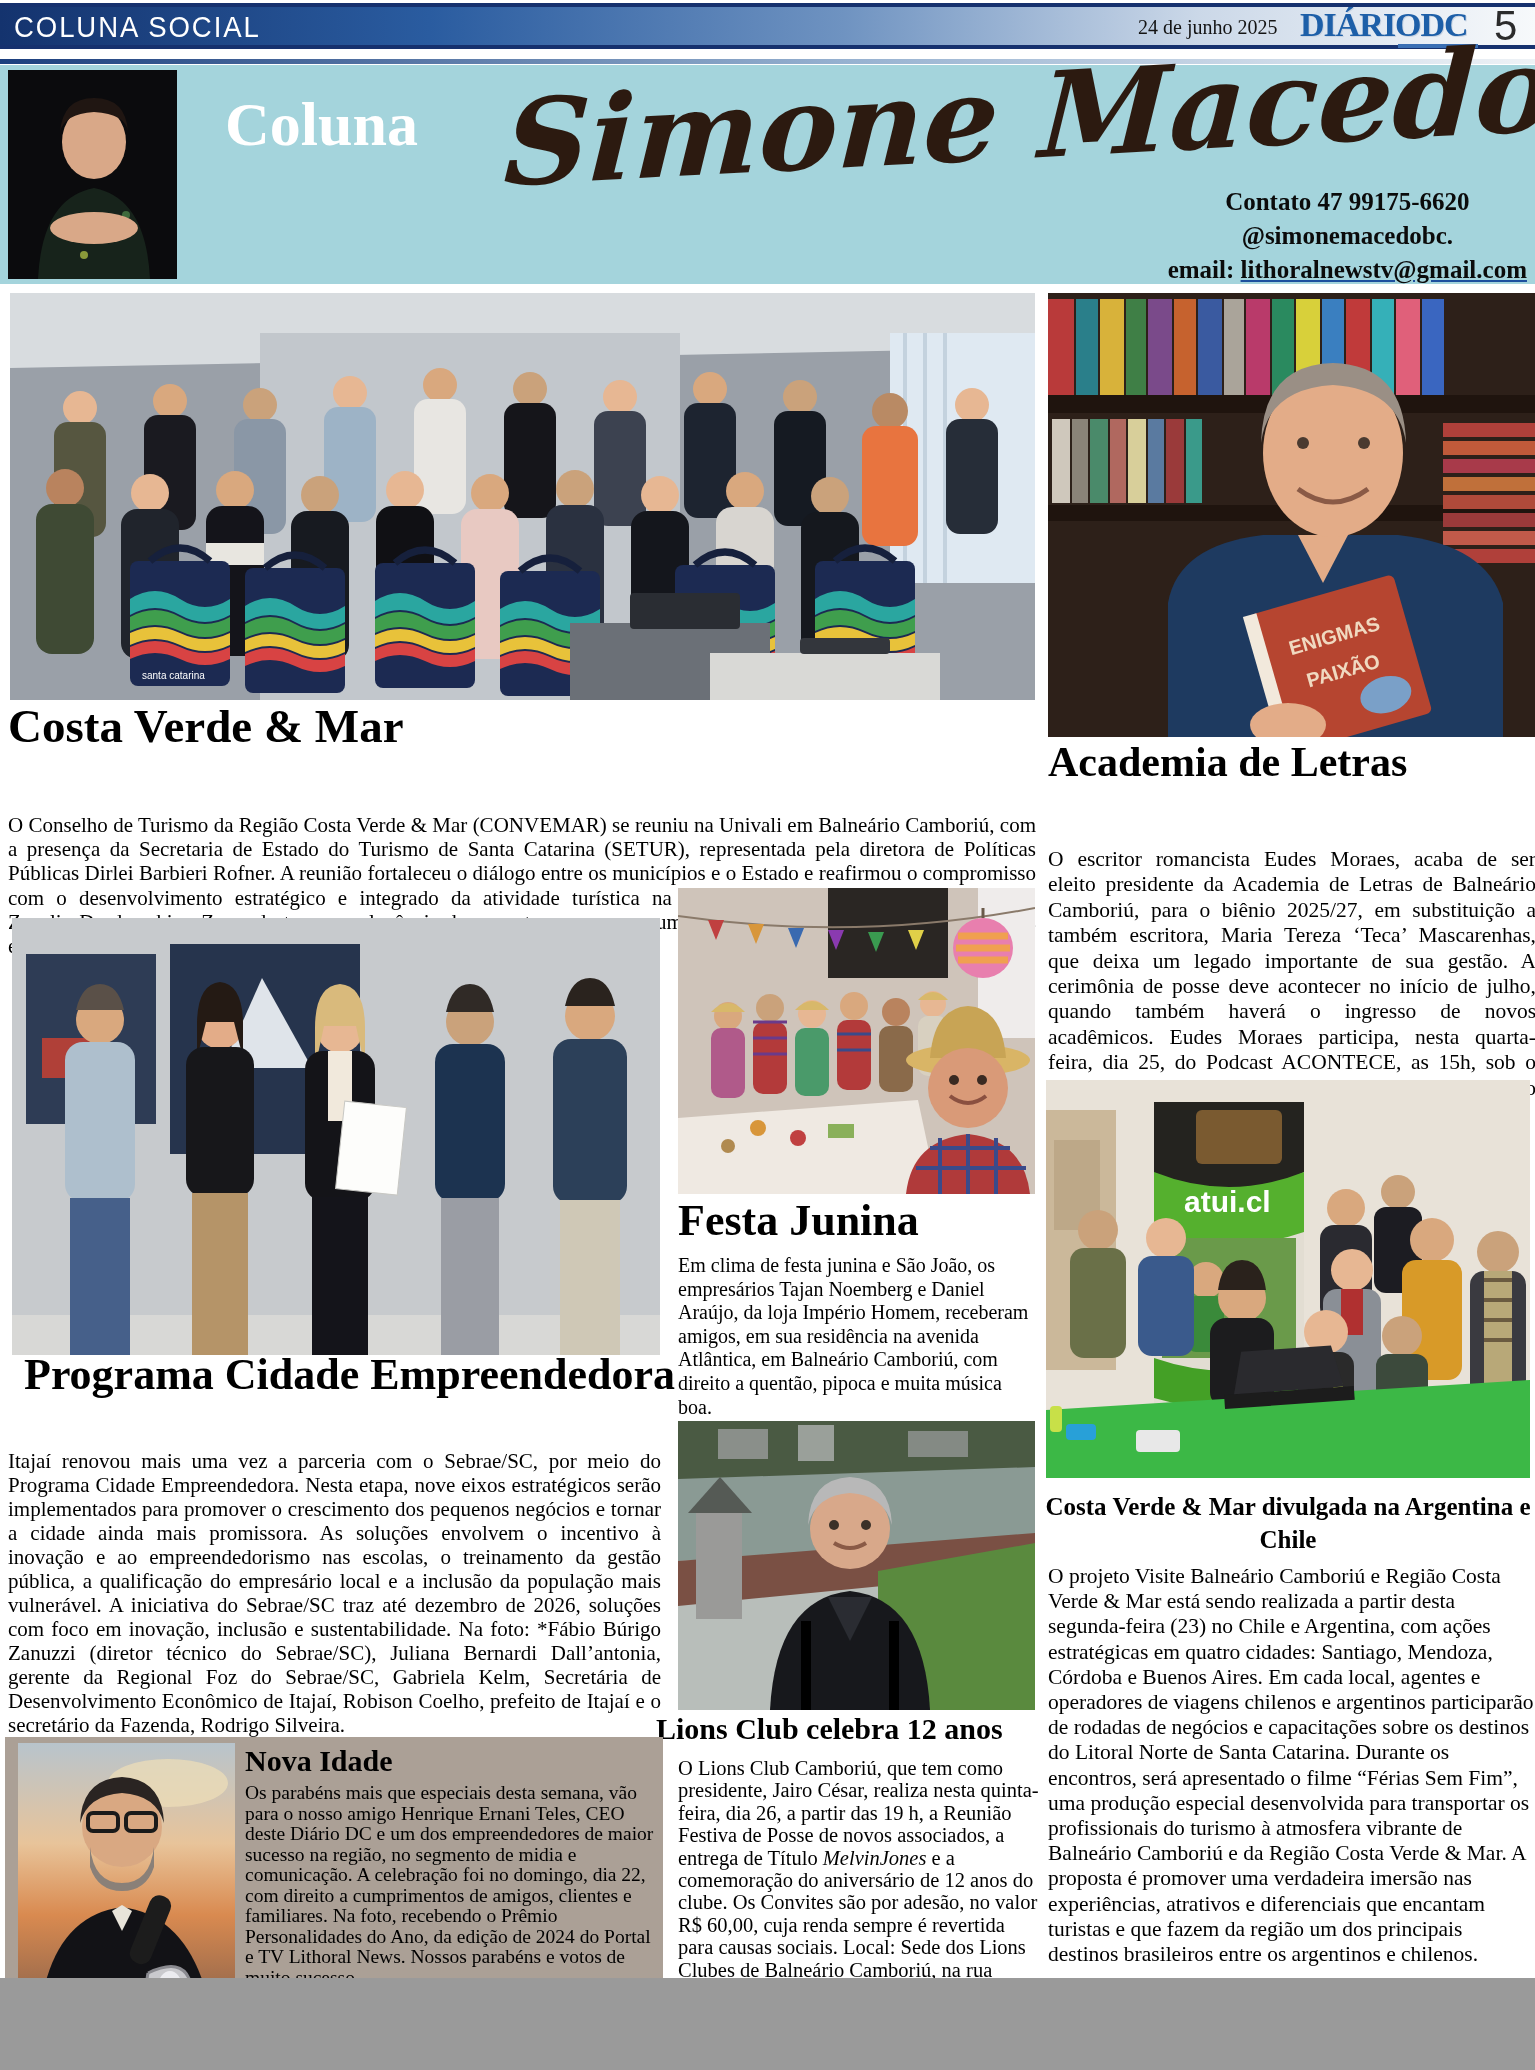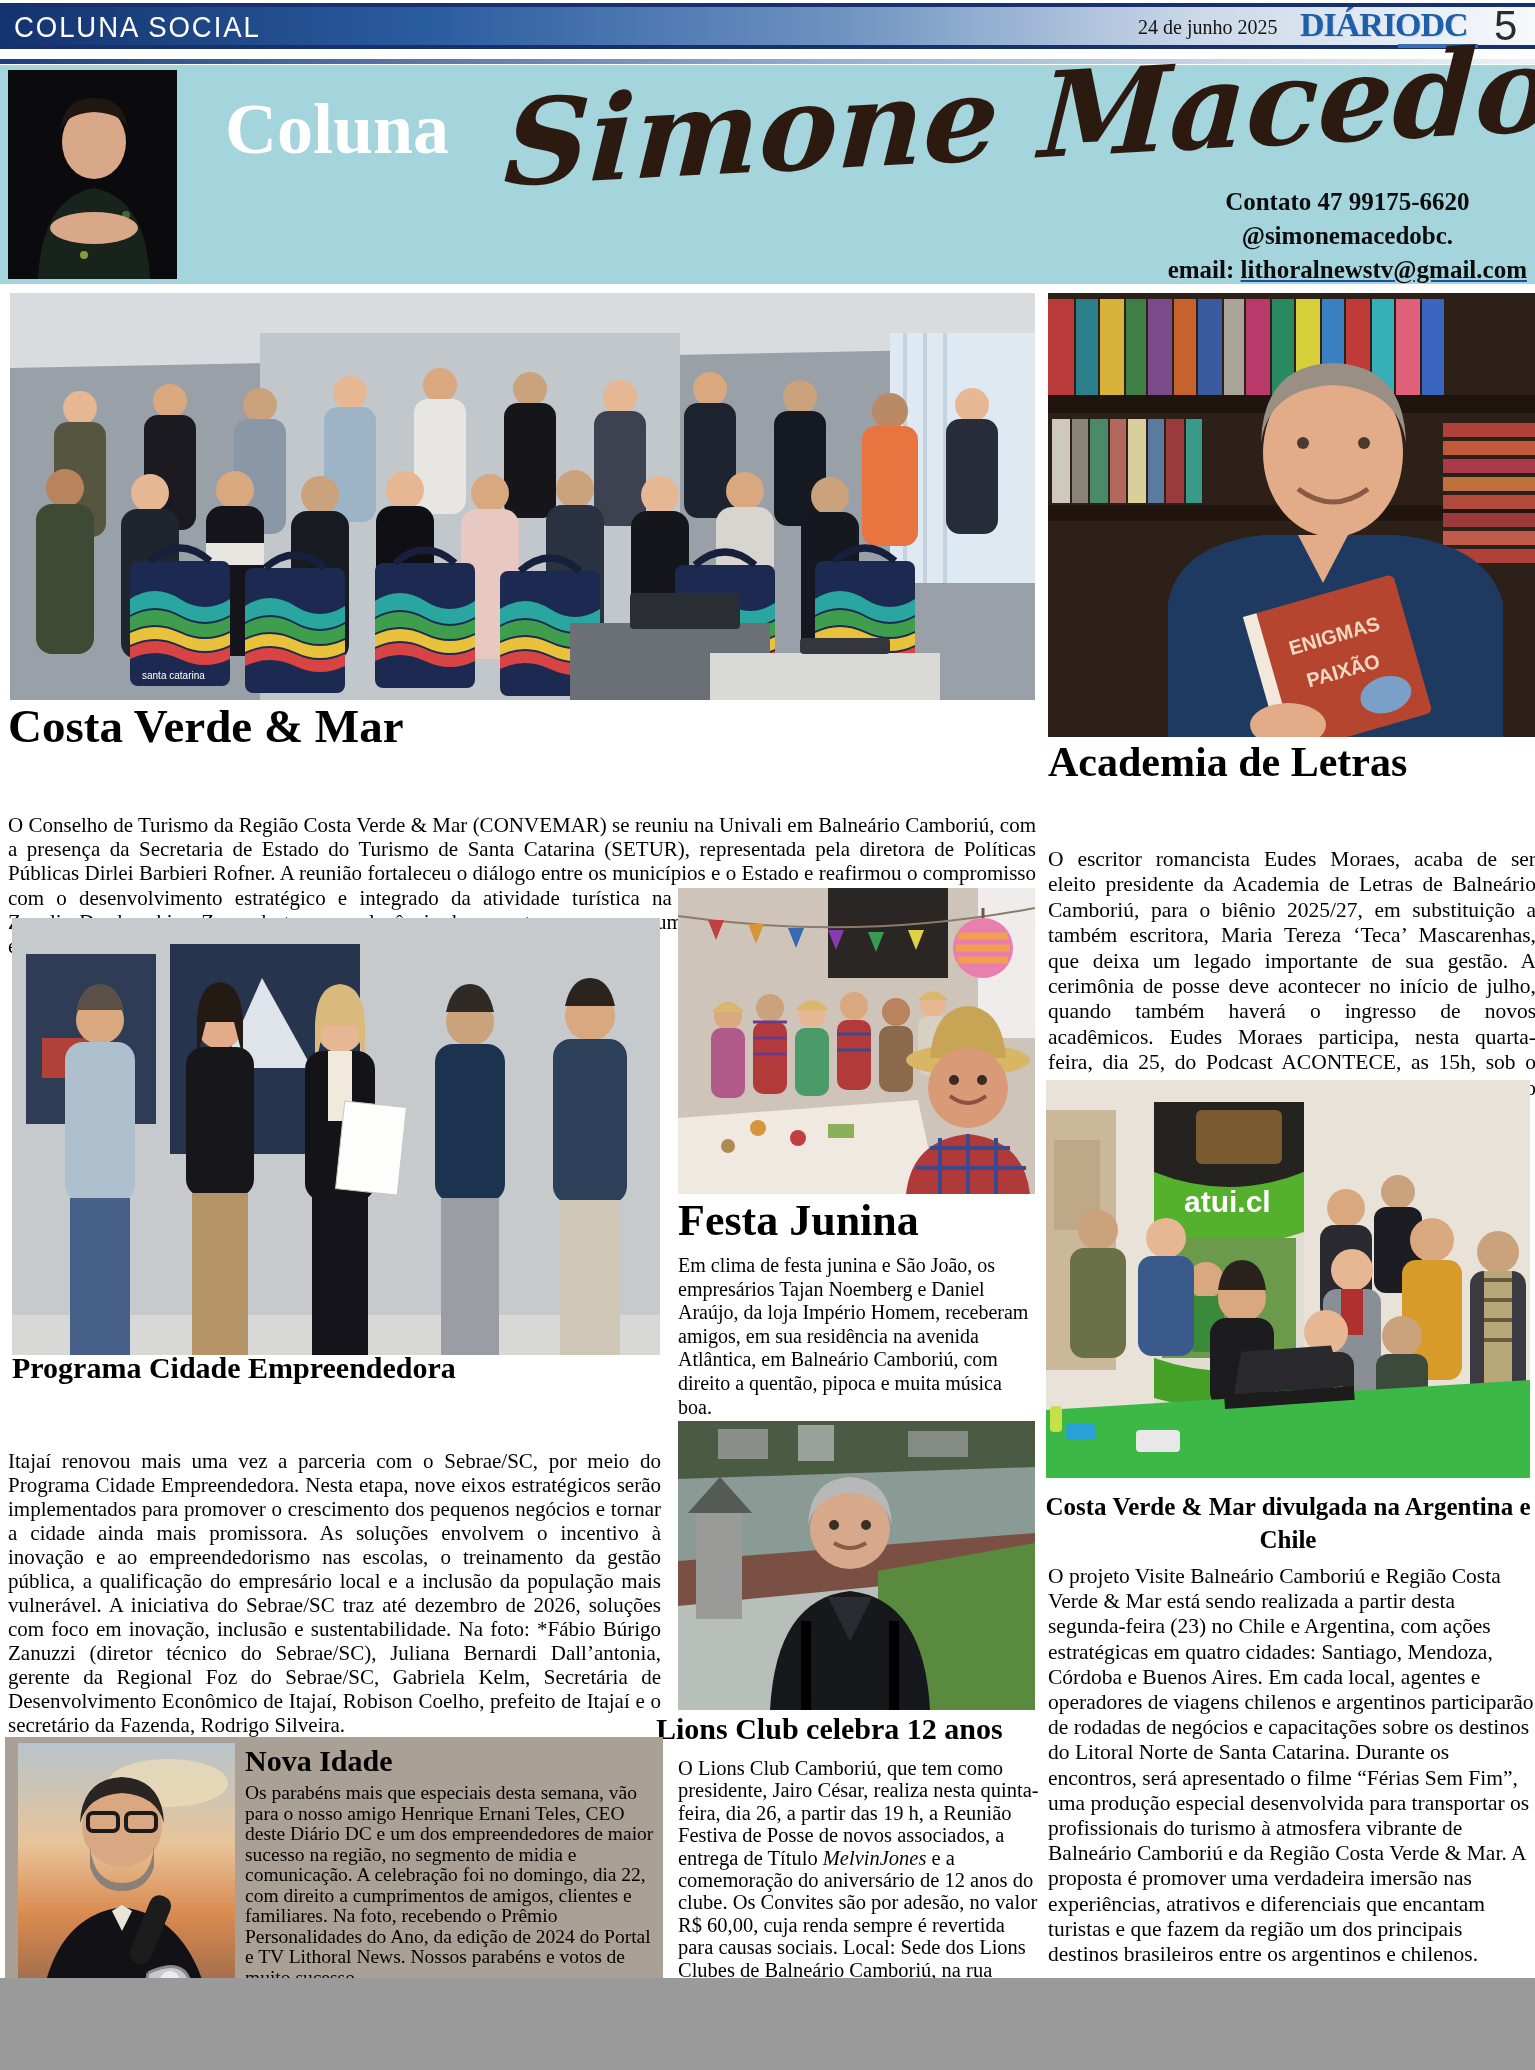--- a/index.html
+++ b/index.html
@@ -13,21 +13,21 @@
           font-size:29px;color:#ffffff;letter-spacing:2px;transform:scaleX(.95);transform-origin:left;}
   .date{position:absolute;left:1138px;top:16px;font-size:20px;color:#131313;}
   .brand{position:absolute;left:1300px;top:6px;font-size:34px;font-weight:700;color:#1d5fa8;
          letter-spacing:-1px;text-shadow:1px 1px 0 #c9d4e2;}
   .brand-underline{position:absolute;left:1398px;top:44px;width:80px;height:4px;background:#3a6fb4;}
   .pagenum{position:absolute;left:1494px;top:2px;font-size:42px;color:#2b2b2b;font-family:"Liberation Sans",sans-serif;}
   .thin-rule{position:absolute;left:0;top:59px;width:1535px;height:5px;
          background:linear-gradient(90deg,#1c3f7e,#96b1d0 55%,#eef2f6);}
   
   .masthead{position:absolute;left:0;top:65px;width:1535px;height:219px;background:#a4d4dc;}
-  .mh-coluna{position:absolute;left:225px;top:28px;font-size:72px;font-weight:700;color:#ffffff;line-height:1;}
+  .mh-coluna{position:absolute;left:225px;top:28px;font-size:62px;font-weight:700;color:#ffffff;line-height:1;}
   .mh-script{position:absolute;left:505px;top:2px;font-size:118px;font-style:italic;font-weight:600;
          color:#2c1a10;font-family:"DejaVu Serif",serif;white-space:nowrap;transform:rotate(-3deg) skewX(-6deg);
          transform-origin:left center;line-height:1.3;}
   .mh-contact{position:absolute;right:8px;top:120px;text-align:center;font-weight:700;font-size:25px;
          line-height:34px;color:#0b0b0b;}
   .email-link{text-decoration:underline;text-decoration-color:#1d4f9e;}
   
   .hd{position:absolute;font-weight:700;line-height:1.05;color:#000;}
   .bt{position:absolute;color:#000;}
   .just{text-align:justify;margin-top:47px;}
@@ -313,21 +313,21 @@
         </g>
       <g>
           <circle cx="578" cy="98" r="25" fill="#d9a87e"></circle>
           <path d="M553,88 Q559,60 578,60 Q597,60 603,88 Z" fill="#2a231e"></path>
           <rect x="541" y="121" width="74" height="165" rx="18" fill="#2c4059"></rect>
           <rect x="548" y="282" width="60" height="155" fill="#cfc8b6"></rect>
         </g>
     </svg>
   </div>
 
-  <div class="hd" style="left:12px;top:1352px;font-size:30px">Programa Cidade Empreendedora</div>
+  <div class="hd" style="left:24px;top:1352px;font-size:44px">Programa Cidade Empreendedora</div>
   <div class="bt just" style="left:8px;top:1402px;width:653px;font-size:21px;line-height:24px">Itajaí renovou mais uma vez a parceria com o Sebrae/SC, por meio do Programa Cidade Empreendedora. Nesta etapa, nove eixos estratégicos serão implementados para promover o crescimento dos pequenos negócios e tornar a cidade ainda mais promissora. As soluções envolvem o incentivo à inovação e ao empreendedorismo nas escolas, o treinamento da gestão pública, a qualificação do empresário local e a inclusão da população mais vulnerável. A iniciativa do Sebrae/SC traz até dezembro de 2026, soluções com foco em inovação, inclusão e sustentabilidade. Na foto: *Fábio Búrigo Zanuzzi (diretor técnico do Sebrae/SC), Juliana Bernardi Dall’antonia, gerente da Regional Foz do Sebrae/SC, Gabriela Kelm, Secretária de Desenvolvimento Econômico de Itajaí, Robison Coelho, prefeito de Itajaí e o secretário da Fazenda, Rodrigo Silveira.</div>
 
   <div class="ph" style="left:678px;top:888px;width:357px;height:306px">
     <svg width="357" height="306" viewBox="0 0 357 306">
       <rect width="357" height="306" fill="#cfc4ba"></rect>
       <rect x="150" y="0" width="120" height="90" fill="#2a2623"></rect>
       <rect x="300" y="0" width="57" height="150" fill="#efeceb"></rect>
       <g>
         <path d="M0,28 Q178,54 357,20" stroke="#8a7a6a" stroke-width="2" fill="none"></path>
         <polygon points="30,32 46,32 38,52" fill="#c04040"></polygon>

